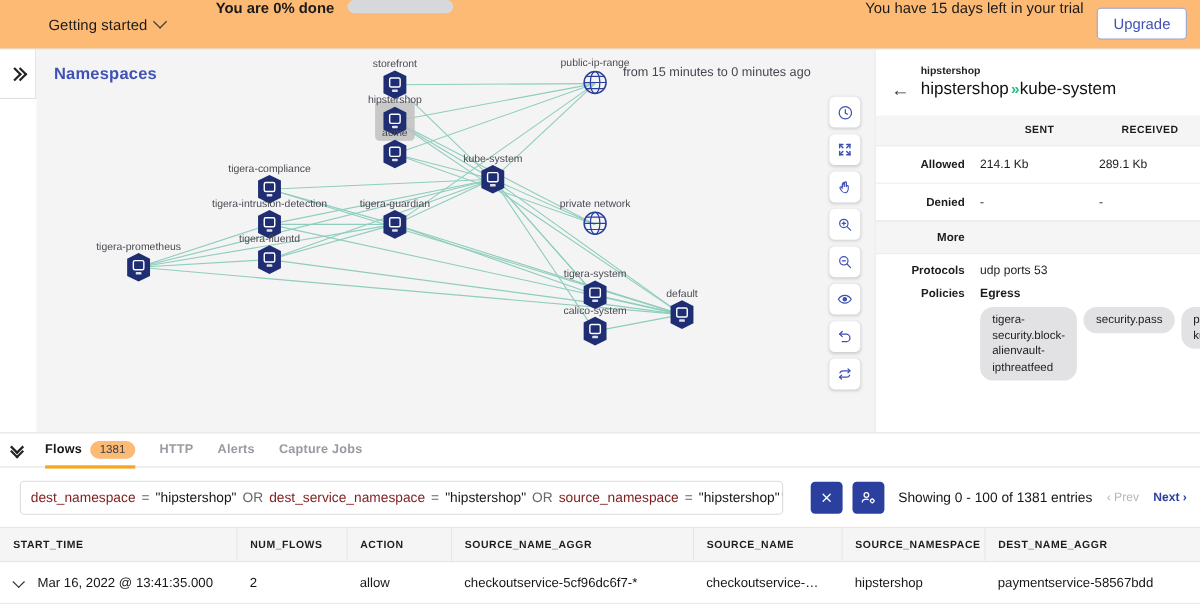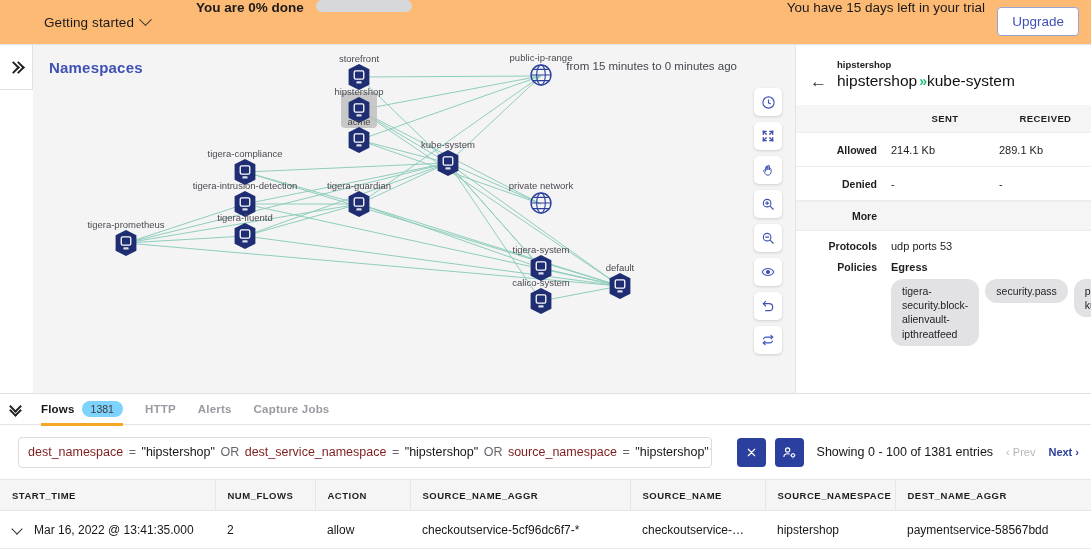--- a/index.html
+++ b/index.html
@@ -123,21 +123,21 @@
   .chev-dd::before, .chev-dd::after {
     content:''; position: absolute; left: 2px; width: 7px; height: 7px;
     border-right: 2px solid #222; border-bottom: 2px solid #222; transform: rotate(45deg);
   }
   .chev-dd::before { top: -2px; }
   .chev-dd::after { top: 2px; }
   .tab { display: flex; align-items: center; gap: 7px; padding: 0 11px; height: 31px; cursor: pointer; position: relative; }
   .tab-label { font-size: 11.5px; color: #9a9aa2; font-weight: 600; letter-spacing: .2px; }
   .tab.active .tab-label { color: #17171a; }
   .tab.active::after { content:''; position: absolute; left: 11px; right: 11px; bottom: -1px; height: 2.5px; background: #f5a623; }
-  .badge { background: #7dd3fc; border-radius: 10px; padding: 2px 9px; font-size: 10.5px; color: #3c3c42; font-weight: 500; }
+  .badge { background: #fdba74; border-radius: 10px; padding: 2px 9px; font-size: 10.5px; color: #3c3c42; font-weight: 500; }
 
   
   .search-row { position: relative; height: 54px; display: flex; align-items: center; }
   .search-box {
     margin-left: 18px; width: 694px; height: 31px; background: #fff;
     border: 1px solid #dcdce0; border-radius: 4px; display: flex; align-items: center;
     padding: 0 9px; overflow: hidden; cursor: text;
   }
   .q { font-size: 12.5px; white-space: nowrap; color: #17171a; font-weight: 500; }
   .q .fld { color: #7f1d1d; font-weight: 400; }

